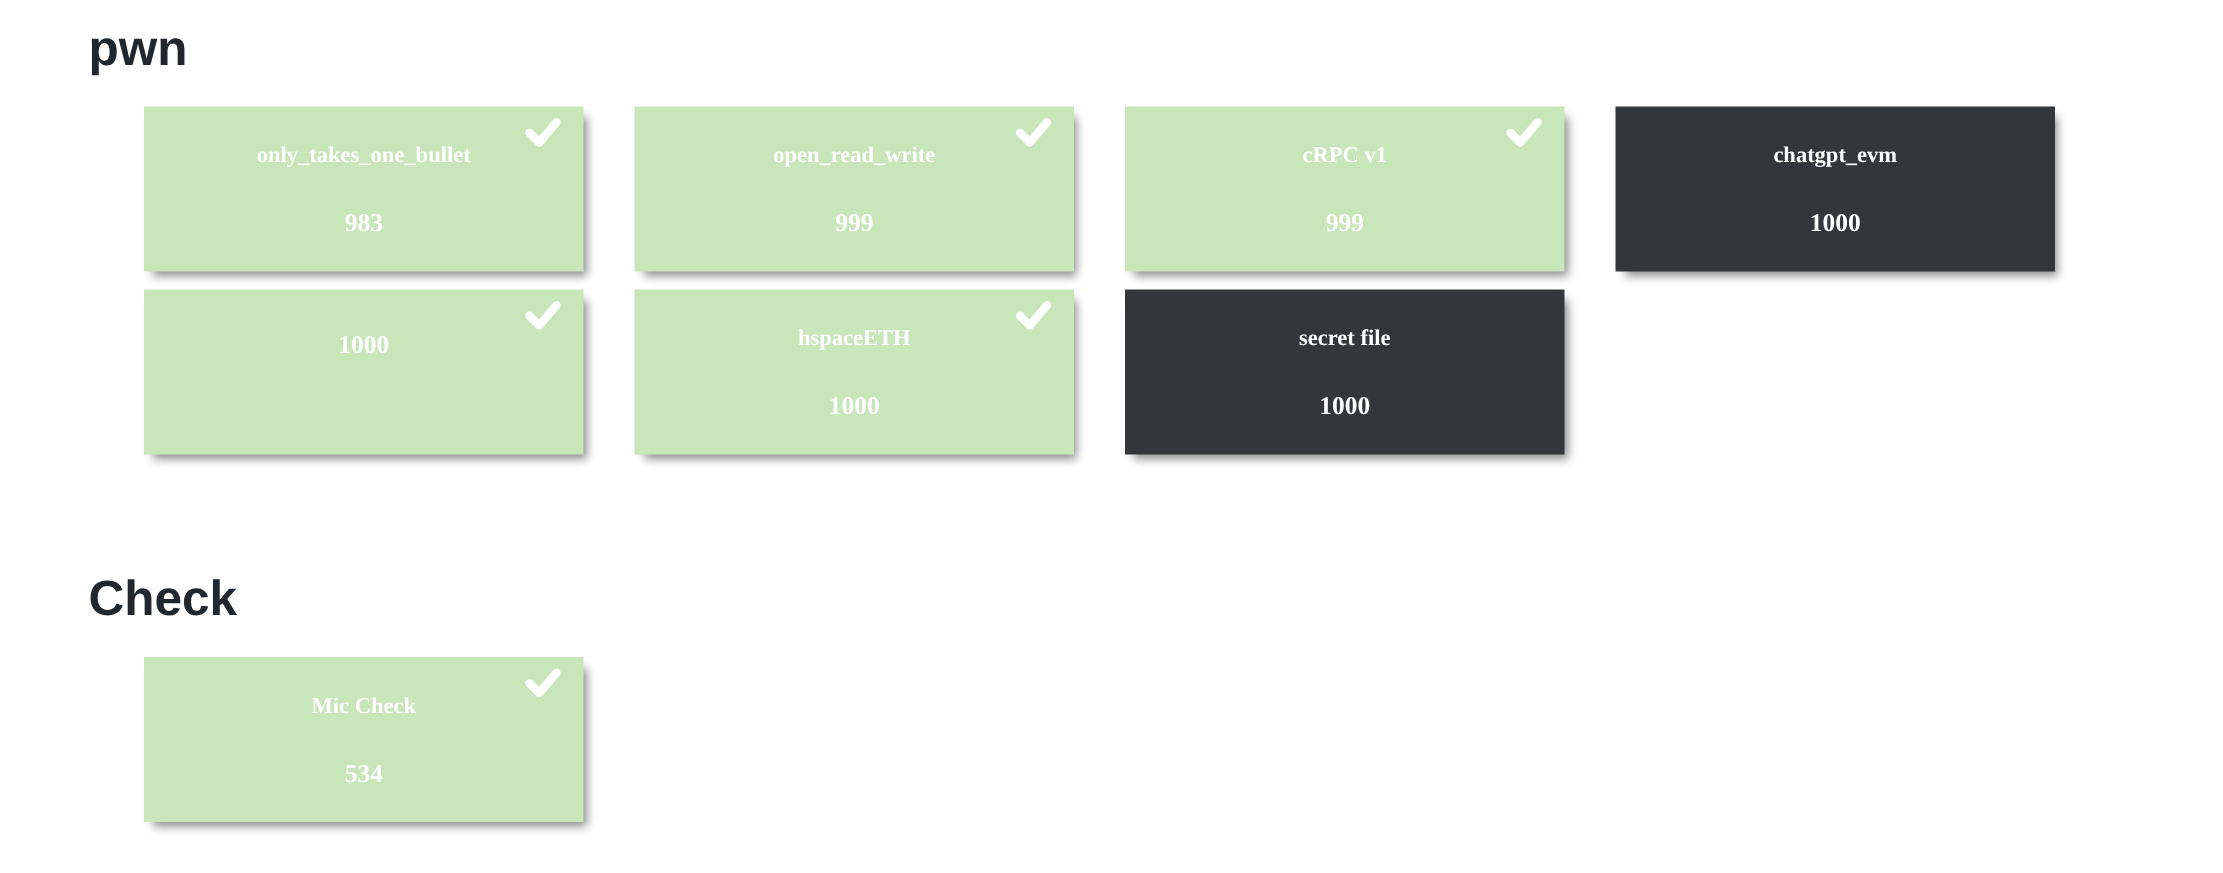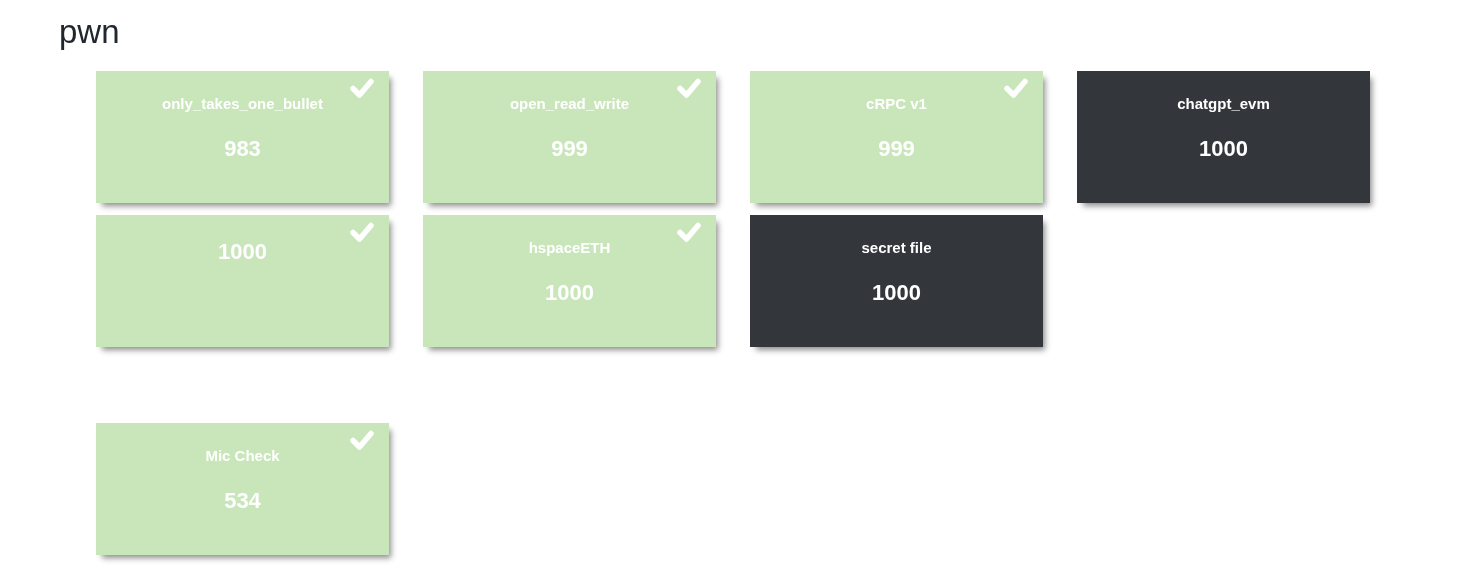--- a/index.html
+++ b/index.html
@@ -7,55 +7,56 @@
   body {
     width: 1482px;
     height: 582px;
     background: #ffffff;
     font-family: "Liberation Sans", sans-serif;
     padding: 12px 0 0 59px;
     overflow: hidden;
   }
   .category-title {
     font-size: 33px;
-    font-weight: 400;
+    font-weight: 700;
     line-height: 40px;
     margin: 0;
     color: var(--heading-text, #20272e);
   }
   .section { margin: 0; }
   .section + .section { margin-top: 76px; }
   .challenge-grid {
     margin: 19px 0 0 37px;
     display: grid;
     grid-template-columns: repeat(4, 293px);
     column-gap: 34px;
     row-gap: 12px;
   }
   .challenge-card {
     position: relative;
-    height: 132px;
+    height: 110px;
     text-align: center;
     color: var(--card-text, #ffffff);
     cursor: pointer;
     box-shadow: 4px 5px 6px -2px rgba(0,0,0,0.45);
+    font-family: Liberation Serif, serif;
   }
   .challenge-card.solved   { background: var(--solved-bg, #c8e6b9); }
   .challenge-card.unsolved { background: var(--unsolved-bg, #33373b); }
   .challenge-name {
     display: block;
     padding-top: 25px;
     font-size: 15px;
     font-weight: bold;
     line-height: 16px;
   }
   .challenge-points {
     display: block;
     margin-top: 28px;
-    font-size: 22px;
+    font-size: 17px;
     font-weight: bold;
     line-height: 18px;
   }
   .check-icon {
     position: absolute;
     top: 7px;
     right: 15px;
     line-height: 0;
   }
 </style>
@@ -124,20 +125,21 @@
 
   <div class="challenge-card unsolved">
 
     <span class="challenge-name">secret file</span>
     <span class="challenge-points">1000</span>
   </div>
 </div>
   </section>
 
   <section class="section">
+    <h2 class="category-title">Check</h2>
     <div class="challenge-grid">
   <div class="challenge-card solved">
     <span class="check-icon">
       <svg width="24" height="20" viewBox="0 0 24 20" aria-hidden="true">
         <path d="M3 10.5 L9.5 17 L21 3.5" fill="none" stroke="#ffffff" stroke-width="5.5" stroke-linecap="round" stroke-linejoin="round"></path>
       </svg>
     </span>
     <span class="challenge-name">Mic Check</span>
     <span class="challenge-points">534</span>
   </div>

